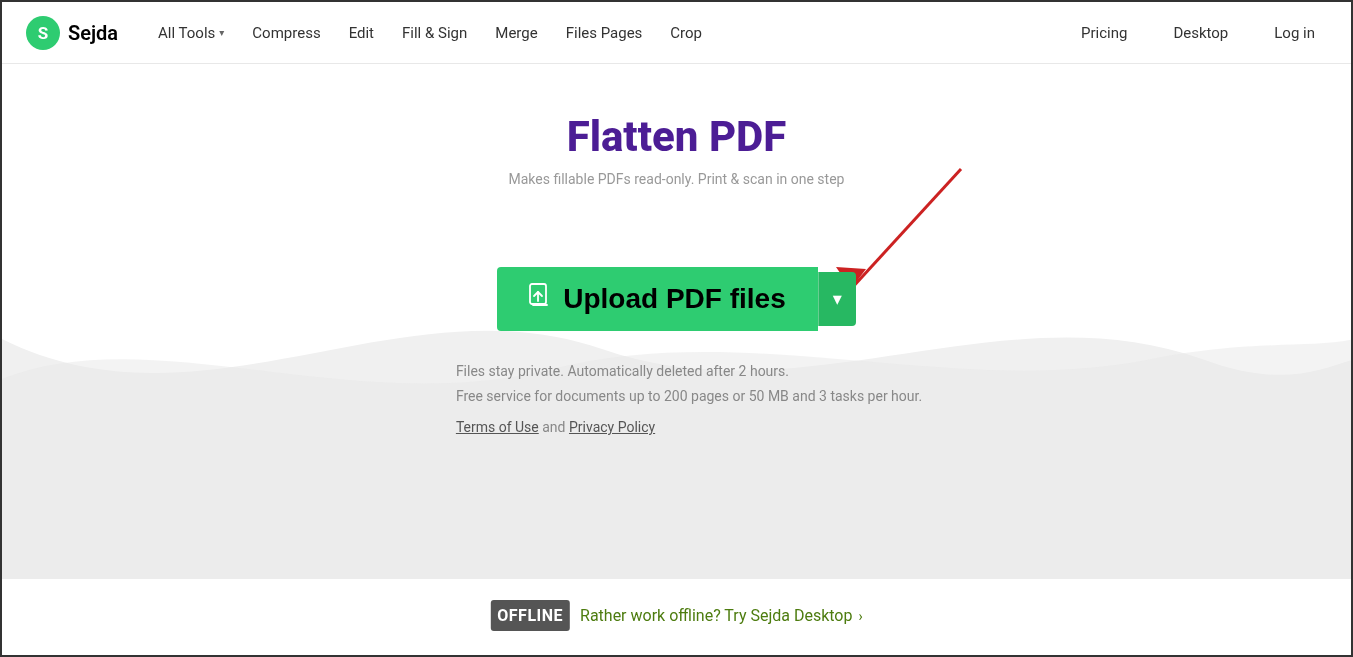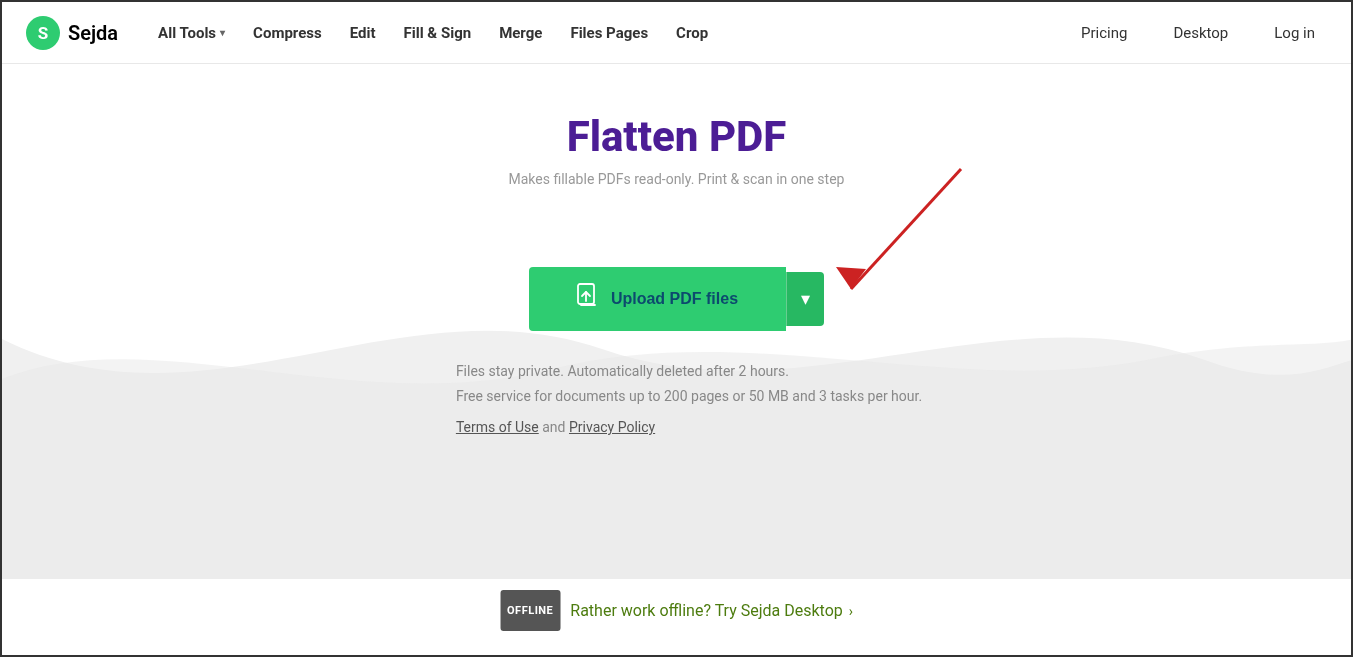--- a/index.html
+++ b/index.html
@@ -47,21 +47,20 @@
     .logo-text {
       font-size: 20px;
       font-weight: 600;
       color: #000000;
     }
     .nav-left {
       display: flex;
       align-items: center;
       gap: 4px;
       flex: 1;
-      font-weight: bold;
     }
     .nav-item {
       padding: 8px 12px;
       font-size: 15px;
       color: #333;
       cursor: pointer;
       border-radius: 4px;
       white-space: nowrap;
       display: flex;
       align-items: center;
@@ -129,25 +128,25 @@
       position: relative;
       z-index: 2;
       margin-top: 80px;
       display: flex;
       align-items: center;
     }
     .upload-btn {
       display: flex;
       align-items: center;
       background: #2ecc71;
-      color: #0c4a6e;
+      color: #000000;
       border: none;
       border-radius: 4px 0 0 4px;
-      padding: 16px 48px;
-      font-size: 16px;
+      padding: 16px 32px;
+      font-size: 28px;
       font-weight: 700;
       cursor: pointer;
       gap: 12px;
     }
     .upload-btn-icon {
       font-size: 22px;
     }
     .upload-dropdown {
       background: #27b862;
       color: #fff;
@@ -186,23 +185,23 @@
       left: 50%;
       transform: translateX(-50%);
       display: flex;
       align-items: center;
       gap: 10px;
       z-index: 2;
     }
     .offline-badge {
       background: #555;
       color: #fff;
-      font-size: 11px;
+      font-size: 16px;
       font-weight: 700;
-      padding: 14px 7px;
+      padding: 6px 7px;
       border-radius: 3px;
       letter-spacing: 0.5px;
     }
     .offline-text {
       font-size: 16px;
       color: #4d7c0f;
       cursor: pointer;
       display: flex;
       align-items: center;
       gap: 6px;

